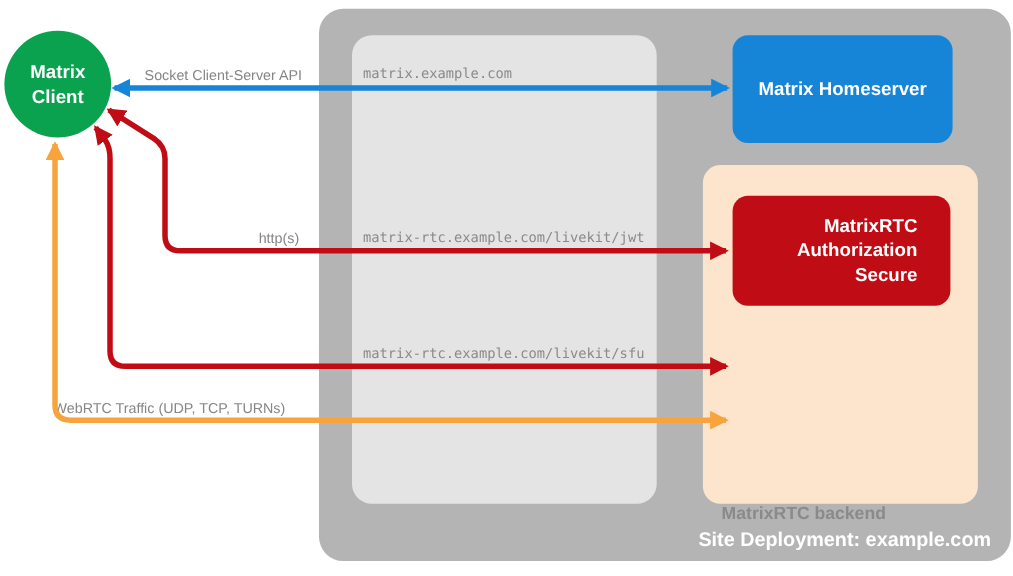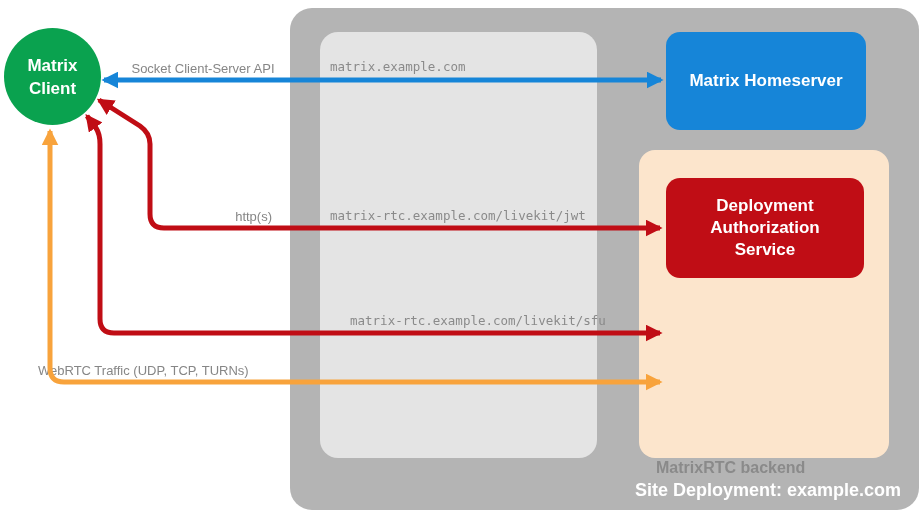--- a/index.html
+++ b/index.html
@@ -9,46 +9,46 @@
   
   .outer-box{position:absolute;left:290px;top:8px;width:629px;height:502px;
              background:var(--c-outer);border-radius:22px;}
   .routing-box{position:absolute;left:320px;top:32px;width:277px;height:426px;
                background:var(--c-inner);border-radius:18px;}
   .backend-box{position:absolute;left:639px;top:150px;width:250px;height:308px;
                background:var(--c-peach);border-radius:16px;}
 
   
   .node{position:absolute;display:flex;align-items:center;justify-content:center;
-        color:#fff;font-weight:bold;font-size:17px;text-align:center;border-radius:14px;}
+        color:#fff;font-weight:bold;font-size:17px;text-align:right;border-radius:14px;}
   .node-homeserver{left:666px;top:32px;width:200px;height:98px;background:var(--c-blue);}
   .node-auth{left:666px;top:178px;width:198px;height:100px;background:var(--c-red);
              line-height:22px;padding:0 30px;box-sizing:border-box;}
   .node-sfu{left:666px;top:310px;width:198px;height:97px;background:var(--c-orange);}
   .node-client{position:absolute;left:4px;top:28px;width:97px;height:97px;border-radius:50%;
                background:var(--c-green);display:flex;flex-direction:column;align-items:center;
                justify-content:center;color:#fff;font-weight:bold;font-size:17px;line-height:23px;}
 
   
   .caption{position:absolute;font-weight:bold;font-size:16px;color:var(--c-label);}
   .cap-routing{left:337px;top:435px;}
   .cap-backend{left:656px;top:435px;margin-top:24px;}
   .cap-deploy{position:absolute;right:18px;bottom:9px;font-weight:bold;font-size:18px;color:#fff;}
 
   
   .endpoint{position:absolute;left:330px;font-family:"DejaVu Sans Mono","Liberation Mono",monospace;
             font-size:12.5px;color:var(--c-label);white-space:nowrap;}
-  .ep-hs{top:59px;} .ep-jwt{top:208px;} .ep-sfu{top:313px;margin-left:20px;}
+  .ep-hs{top:59px;} .ep-jwt{top:208px;} .ep-sfu{top:313px;}
 
   
   .arrow-label{position:absolute;font-size:13px;color:#868686;white-space:nowrap;}
   .al-api{left:113px;top:61px;width:180px;text-align:center;}
   .al-http{left:172px;top:209px;width:100px;text-align:right;}
   .al-ws{left:118px;top:313px;width:150px;text-align:right;}
-  .al-webrtc{left:38px;top:363px;width:232px;text-align:left;}
+  .al-webrtc{left:38px;top:363px;width:232px;text-align:center;}
 
   svg.arrows{position:absolute;left:0;top:0;z-index:5;pointer-events:none;}
   .ln{fill:none;stroke-width:5;}
   .ln-blue{stroke:var(--c-blue);} .ln-red{stroke:var(--c-red);} .ln-orange{stroke:var(--c-orange);}
   .mk-blue{fill:var(--c-blue);} .mk-red{fill:var(--c-red);} .mk-orange{fill:var(--c-orange);}
 </style>
 </head>
 <body>
 
 <div id="stage" style="--c-green: #0aa24f; --c-blue: #1685d8; --c-red: #c00d15; --c-orange: #f8a33c; --c-peach: #fce5cc; --c-outer: #b4b4b4; --c-inner: #e4e4e4; --c-label: #8a8a8a;">
@@ -63,21 +63,21 @@
   <span class="caption cap-backend">MatrixRTC backend</span>
 
   <span class="endpoint ep-hs">matrix.example.com</span>
   <span class="endpoint ep-jwt">matrix-rtc.example.com/livekit/jwt</span>
   <span class="endpoint ep-sfu">matrix-rtc.example.com/livekit/sfu</span>
 
   <div class="node node-homeserver">
     <span>Matrix Homeserver</span>
   </div>
   <div class="node node-auth">
-    <span>Deployment Authorization Service</span>
+    <span>MatrixRTC Authorization Secure</span>
   </div>
   <div class="node-client">
     <span>Matrix</span>
     <span>Client</span>
   </div>
 
   <span class="arrow-label al-api">Socket Client-Server API</span>
   <span class="arrow-label al-http">http(s)</span>
   <span class="arrow-label al-webrtc">WebRTC Traffic (UDP, TCP, TURNs)</span>
 

